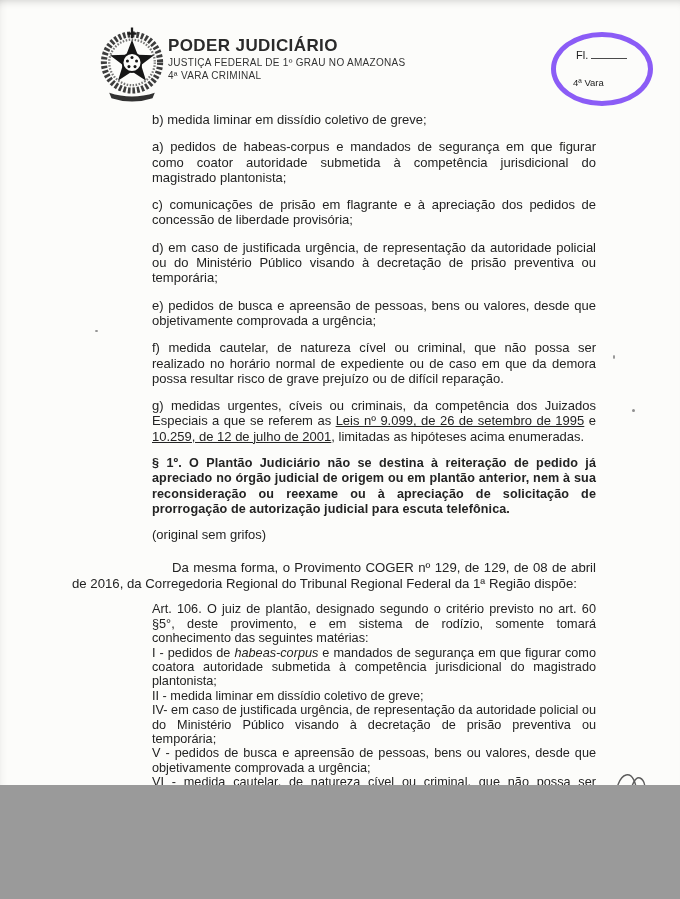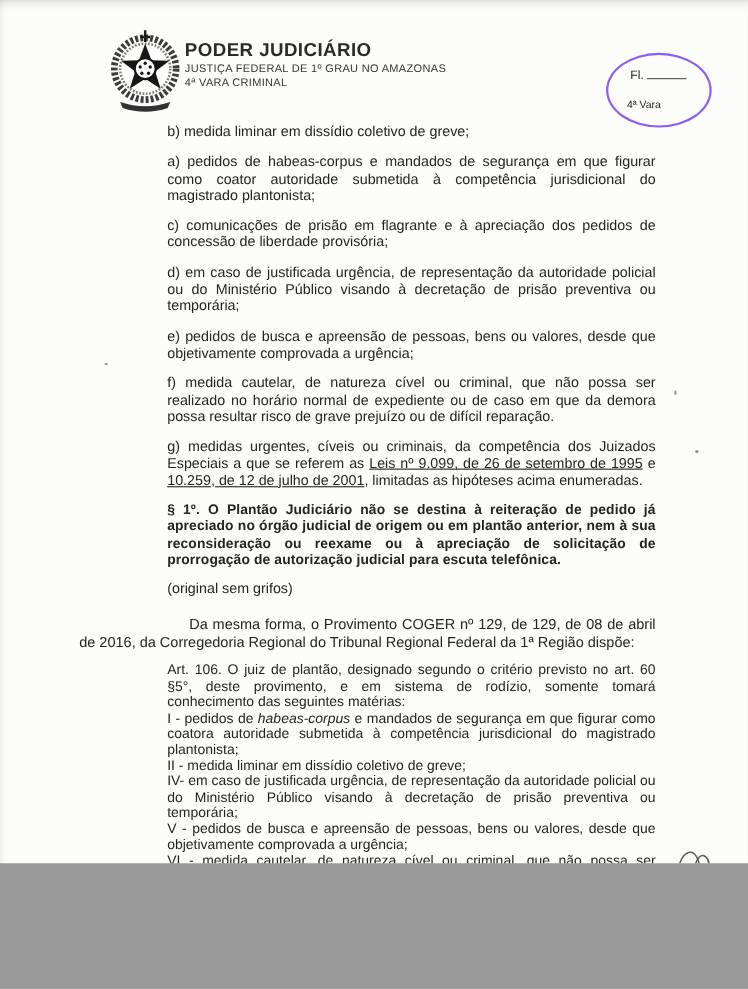--- a/index.html
+++ b/index.html
@@ -8,22 +8,22 @@
     background:#fcfcfa;color:#232323;overflow:hidden;
     font-family:"Liberation Sans", sans-serif;
     box-shadow: inset 0 8px 10px -8px rgba(0,0,0,.22), inset 8px 0 10px -9px rgba(0,0,0,.10);
   }
   
   .emblem{position:absolute;left:94px;top:26px;width:76px;height:82px;}
   .header-text{position:absolute;left:168px;top:37px;line-height:1;}
   .hdr-title{font-size:17px;font-weight:bold;letter-spacing:.4px;color:#2a2a2a;margin:0 0 4px 0;}
   .hdr-sub{font-size:10px;font-weight:normal;letter-spacing:.3px;color:#333;margin:0 0 3px 0;}
   .stamp{
-    position:absolute;left:551px;top:48px;width:92px;height:64px;
-    border:2px solid #8b5cf6;border-radius:50%;
+    position:absolute;left:551px;top:32px;width:92px;height:64px;
+    border:5px solid #8b5cf6;border-radius:50%;
   }
   .stamp-fl{position:absolute;left:20px;top:11px;font-size:11px;color:#222;}
   .stamp-fl-line{display:inline-block;width:36px;border-bottom:1.4px solid #4a4a4a;height:10px;margin-left:3px;}
   .stamp-vara{position:absolute;left:17px;top:40px;font-size:9.5px;color:#222;}
   
   .doc-body{position:absolute;left:72px;top:112px;width:524px;}
   .quote{margin-left:80px;text-align:justify;font-size:13px;line-height:15.3px;}
   .quote p{margin:0 0 12px 0;}
   .par-bold{font-weight:bold;font-size:12.6px;letter-spacing:.1px;margin:0 0 10px 0 !important;}
   .note{margin:0 0 17px 80px;font-size:13px;line-height:15.3px;}

